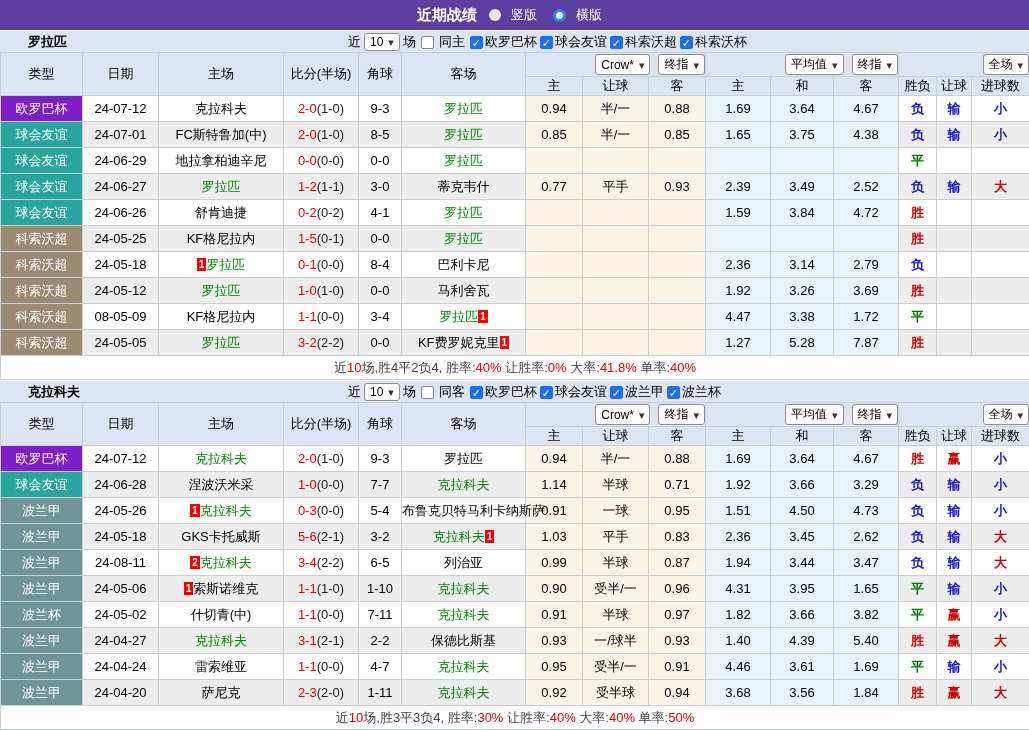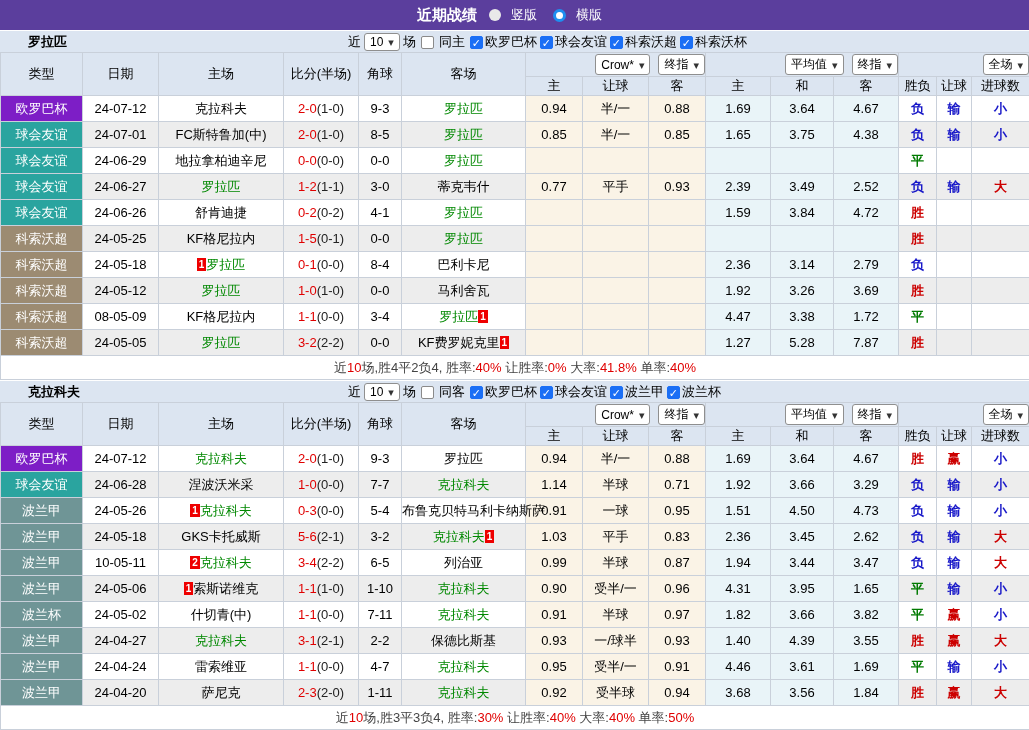--- a/index.html
+++ b/index.html
@@ -512,21 +512,21 @@
           <td class="odds">0.83</td>
           <td class="avgc">2.36</td>
           <td class="avgc">3.45</td>
           <td class="avgc">2.62</td>
           <td class="std res" style="color: rgb(22, 22, 200);">负</td>
           <td class="std res" style="color: rgb(22, 22, 200);">输</td>
           <td class="std res" style="color: rgb(204, 0, 0);">大</td>
         </tr>
         <tr class="odd">
           <td class="type-cell" style="background: rgb(111, 149, 150);">波兰甲</td>
-          <td class="std">10-05-11</td>
+          <td class="std">24-08-11</td>
           <td class="std team-cell"><span class="card">2</span><span class="team-green">克拉科夫</span></td>
           <td class="std"><span class="s-main">3-4</span><span class="s-half">(2-2)</span></td>
           <td class="std">6-5</td>
           <td class="std team-cell"><span>列治亚</span></td>
           <td class="odds">0.99</td>
           <td class="odds">半球</td>
           <td class="odds">0.87</td>
           <td class="avgc">1.94</td>
           <td class="avgc">3.44</td>
           <td class="avgc">3.47</td>
@@ -573,21 +573,21 @@
           <td class="std">24-04-27</td>
           <td class="std team-cell"><span class="team-green">克拉科夫</span></td>
           <td class="std"><span class="s-main">3-1</span><span class="s-half">(2-1)</span></td>
           <td class="std">2-2</td>
           <td class="std team-cell"><span>保德比斯基</span></td>
           <td class="odds">0.93</td>
           <td class="odds">一/球半</td>
           <td class="odds">0.93</td>
           <td class="avgc">1.40</td>
           <td class="avgc">4.39</td>
-          <td class="avgc">3.55</td>
+          <td class="avgc">5.40</td>
           <td class="std res" style="color: rgb(204, 0, 0);">胜</td>
           <td class="std res" style="color: rgb(204, 0, 0);">赢</td>
           <td class="std res" style="color: rgb(204, 0, 0);">大</td>
         </tr>
         <tr class="odd">
           <td class="type-cell" style="background: rgb(111, 149, 150);">波兰甲</td>
           <td class="std">24-04-24</td>
           <td class="std team-cell"><span>雷索维亚</span></td>
           <td class="std"><span class="s-main">1-1</span><span class="s-half">(0-0)</span></td>
           <td class="std">4-7</td>

